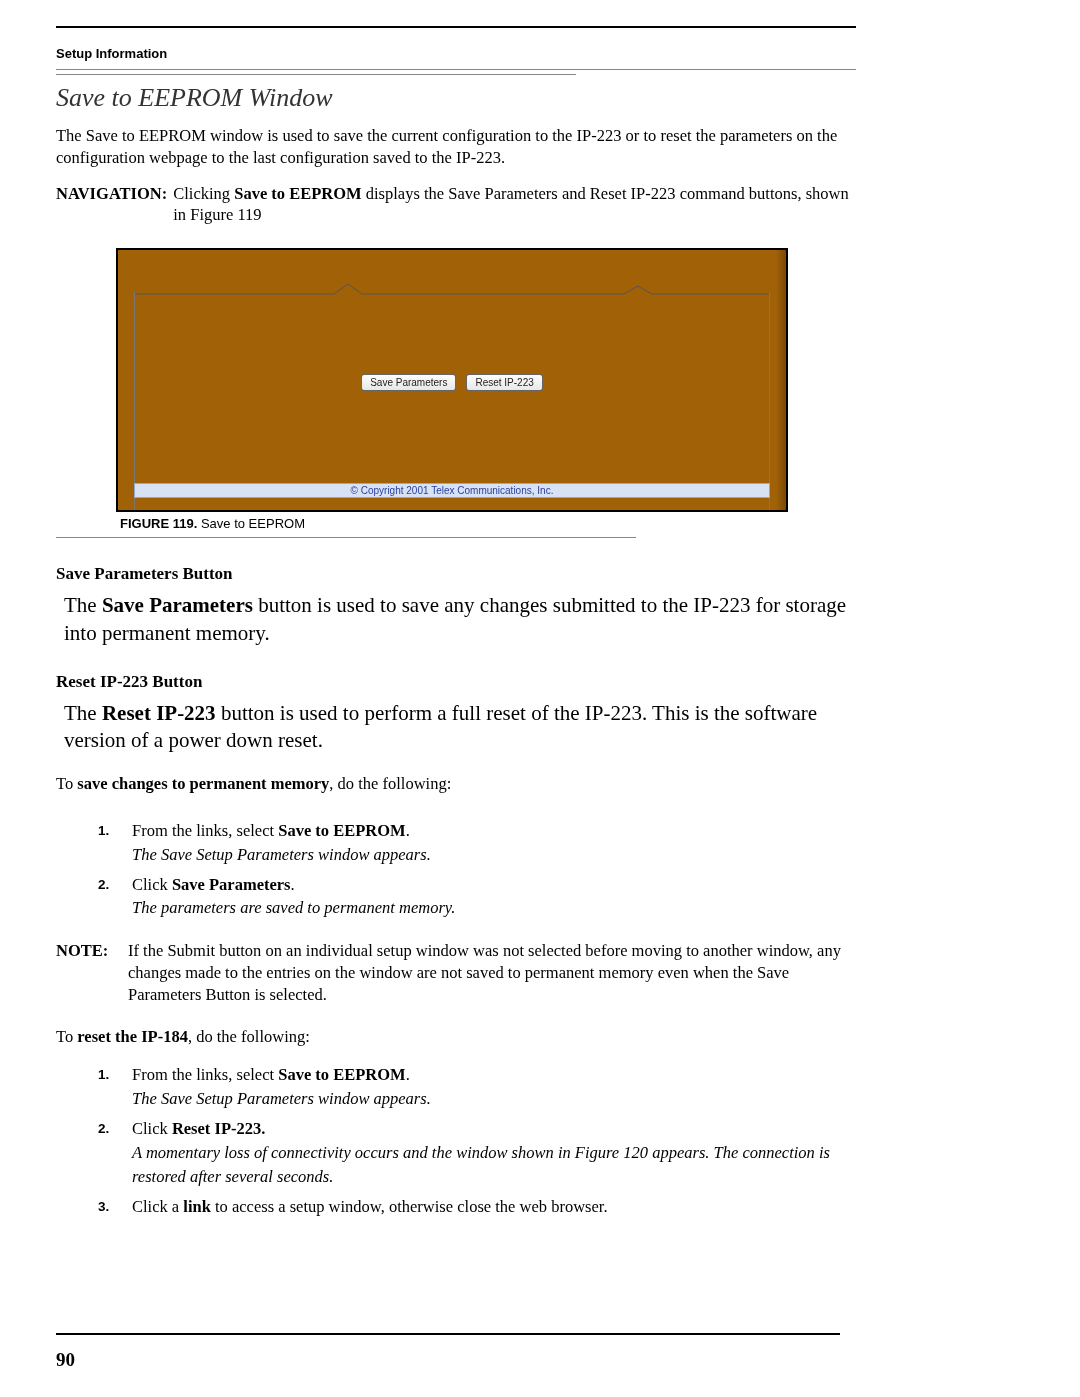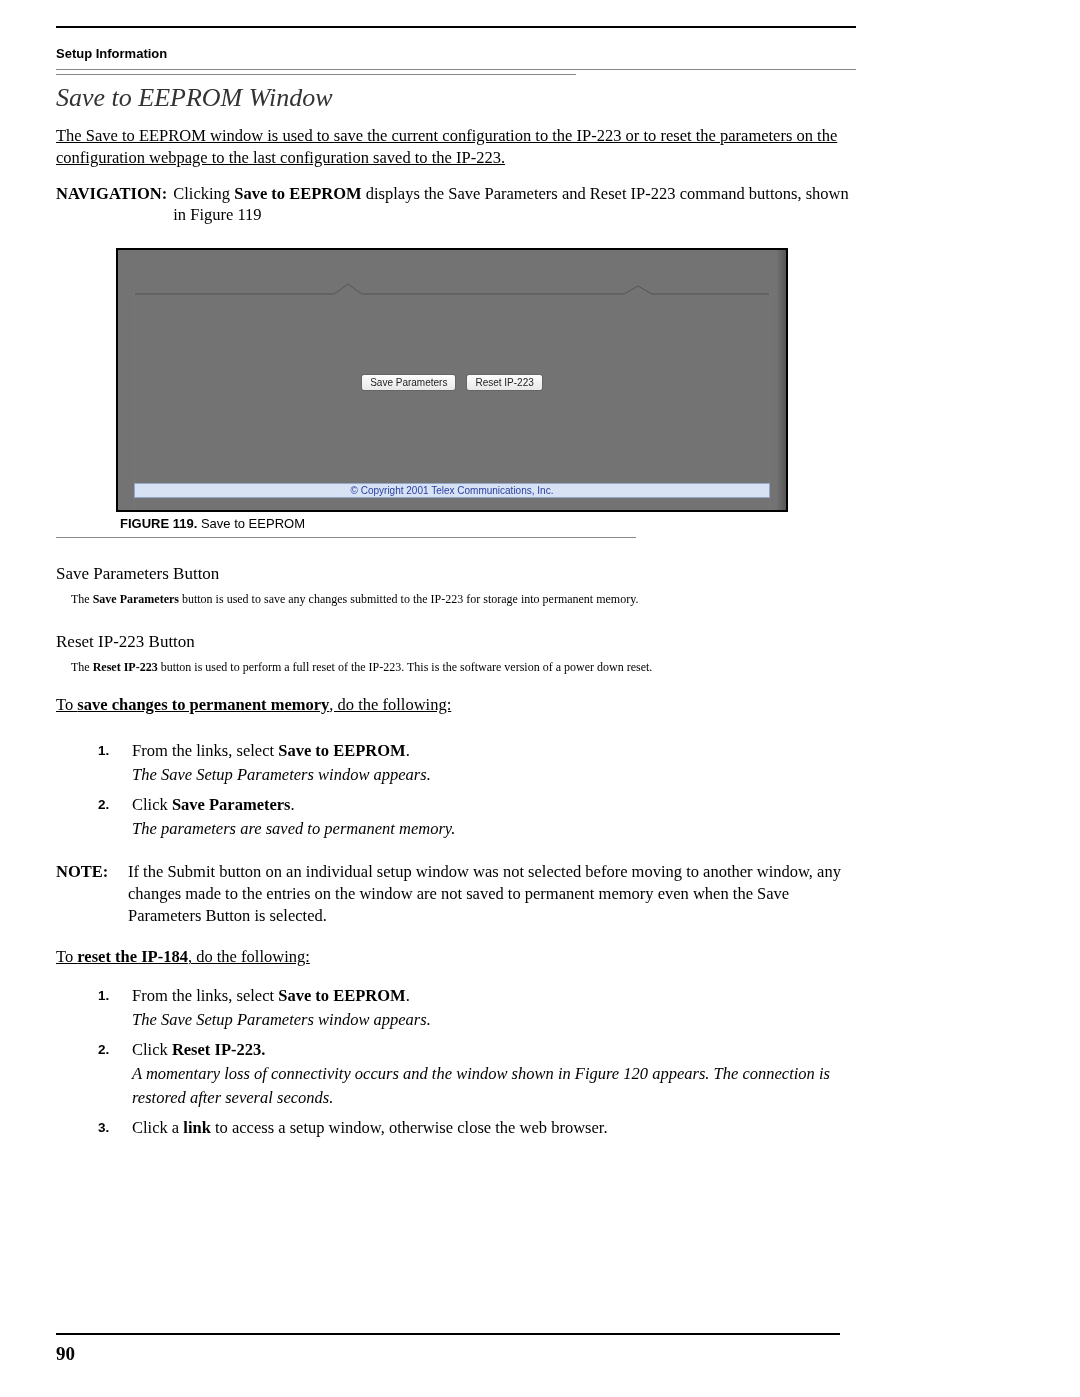--- a/index.html
+++ b/index.html
@@ -39,21 +39,20 @@
     font-style: italic;
     font-family: "Times New Roman", Times, serif;
     font-size: 26px;
     color: #333;
     margin: 8px 0 12px 0;
   }
   .body-text {
     font-size: 16.5px;
     line-height: 1.32;
     margin: 0 0 14px 0;
-    text-decoration: underline;
   }
   .nav-row {
     display: flex;
     font-size: 16.5px;
     line-height: 1.32;
     margin: 0 0 22px 0;
   }
   .nav-label {
     font-weight: bold;
     white-space: nowrap;
@@ -63,21 +62,21 @@
     flex: 1;
   }
   .figure-wrap {
     margin: 0 0 6px 60px;
   }
   .fig-outer {
     border: 2px solid #000;
     width: 668px;
     height: 260px;
     position: relative;
-    background: #737373;
+    background: #a16207;
     overflow: hidden;
   }
   
   .tab-line {
     position: absolute;
     top: 32px;
     left: 16px;
     right: 16px;
     height: 18px;
   }
@@ -140,28 +139,28 @@
     font-size: 13px;
     margin: 4px 0 2px 4px;
   }
   .fig-caption b { font-weight: bold; }
   .short-rule-after-fig {
     width: 580px;
     border-top: 1px solid #888;
     margin: 6px 0 26px 0;
   }
   .sub-h {
-    font-weight: normal;
+    font-weight: bold;
     font-size: 17px;
     margin: 0 0 8px 0;
   }
   .para {
-    font-size: 12px;
+    font-size: 21px;
     line-height: 1.32;
-    margin: 0 0 24px 15px;
+    margin: 0 0 24px 8px;
   }
   .note-row {
     display: flex;
     font-size: 16.5px;
     line-height: 1.32;
     margin: 0 0 20px 0;
   }
   .note-label {
     font-weight: bold;
     width: 72px;
@@ -197,21 +196,21 @@
   .bottom-rule {
     position: absolute;
     left: 56px;
     right: 56px;
     bottom: 62px;
     border-top: 2px solid #000;
   }
   .page-num {
     position: absolute;
     left: 56px;
-    bottom: 32px;
+    bottom: 26px;
     font-weight: bold;
     font-size: 19px;
   }
 </style>
 </head>
 <body>
 
 <div class="page">
 
   <div class="top-rule"></div>

